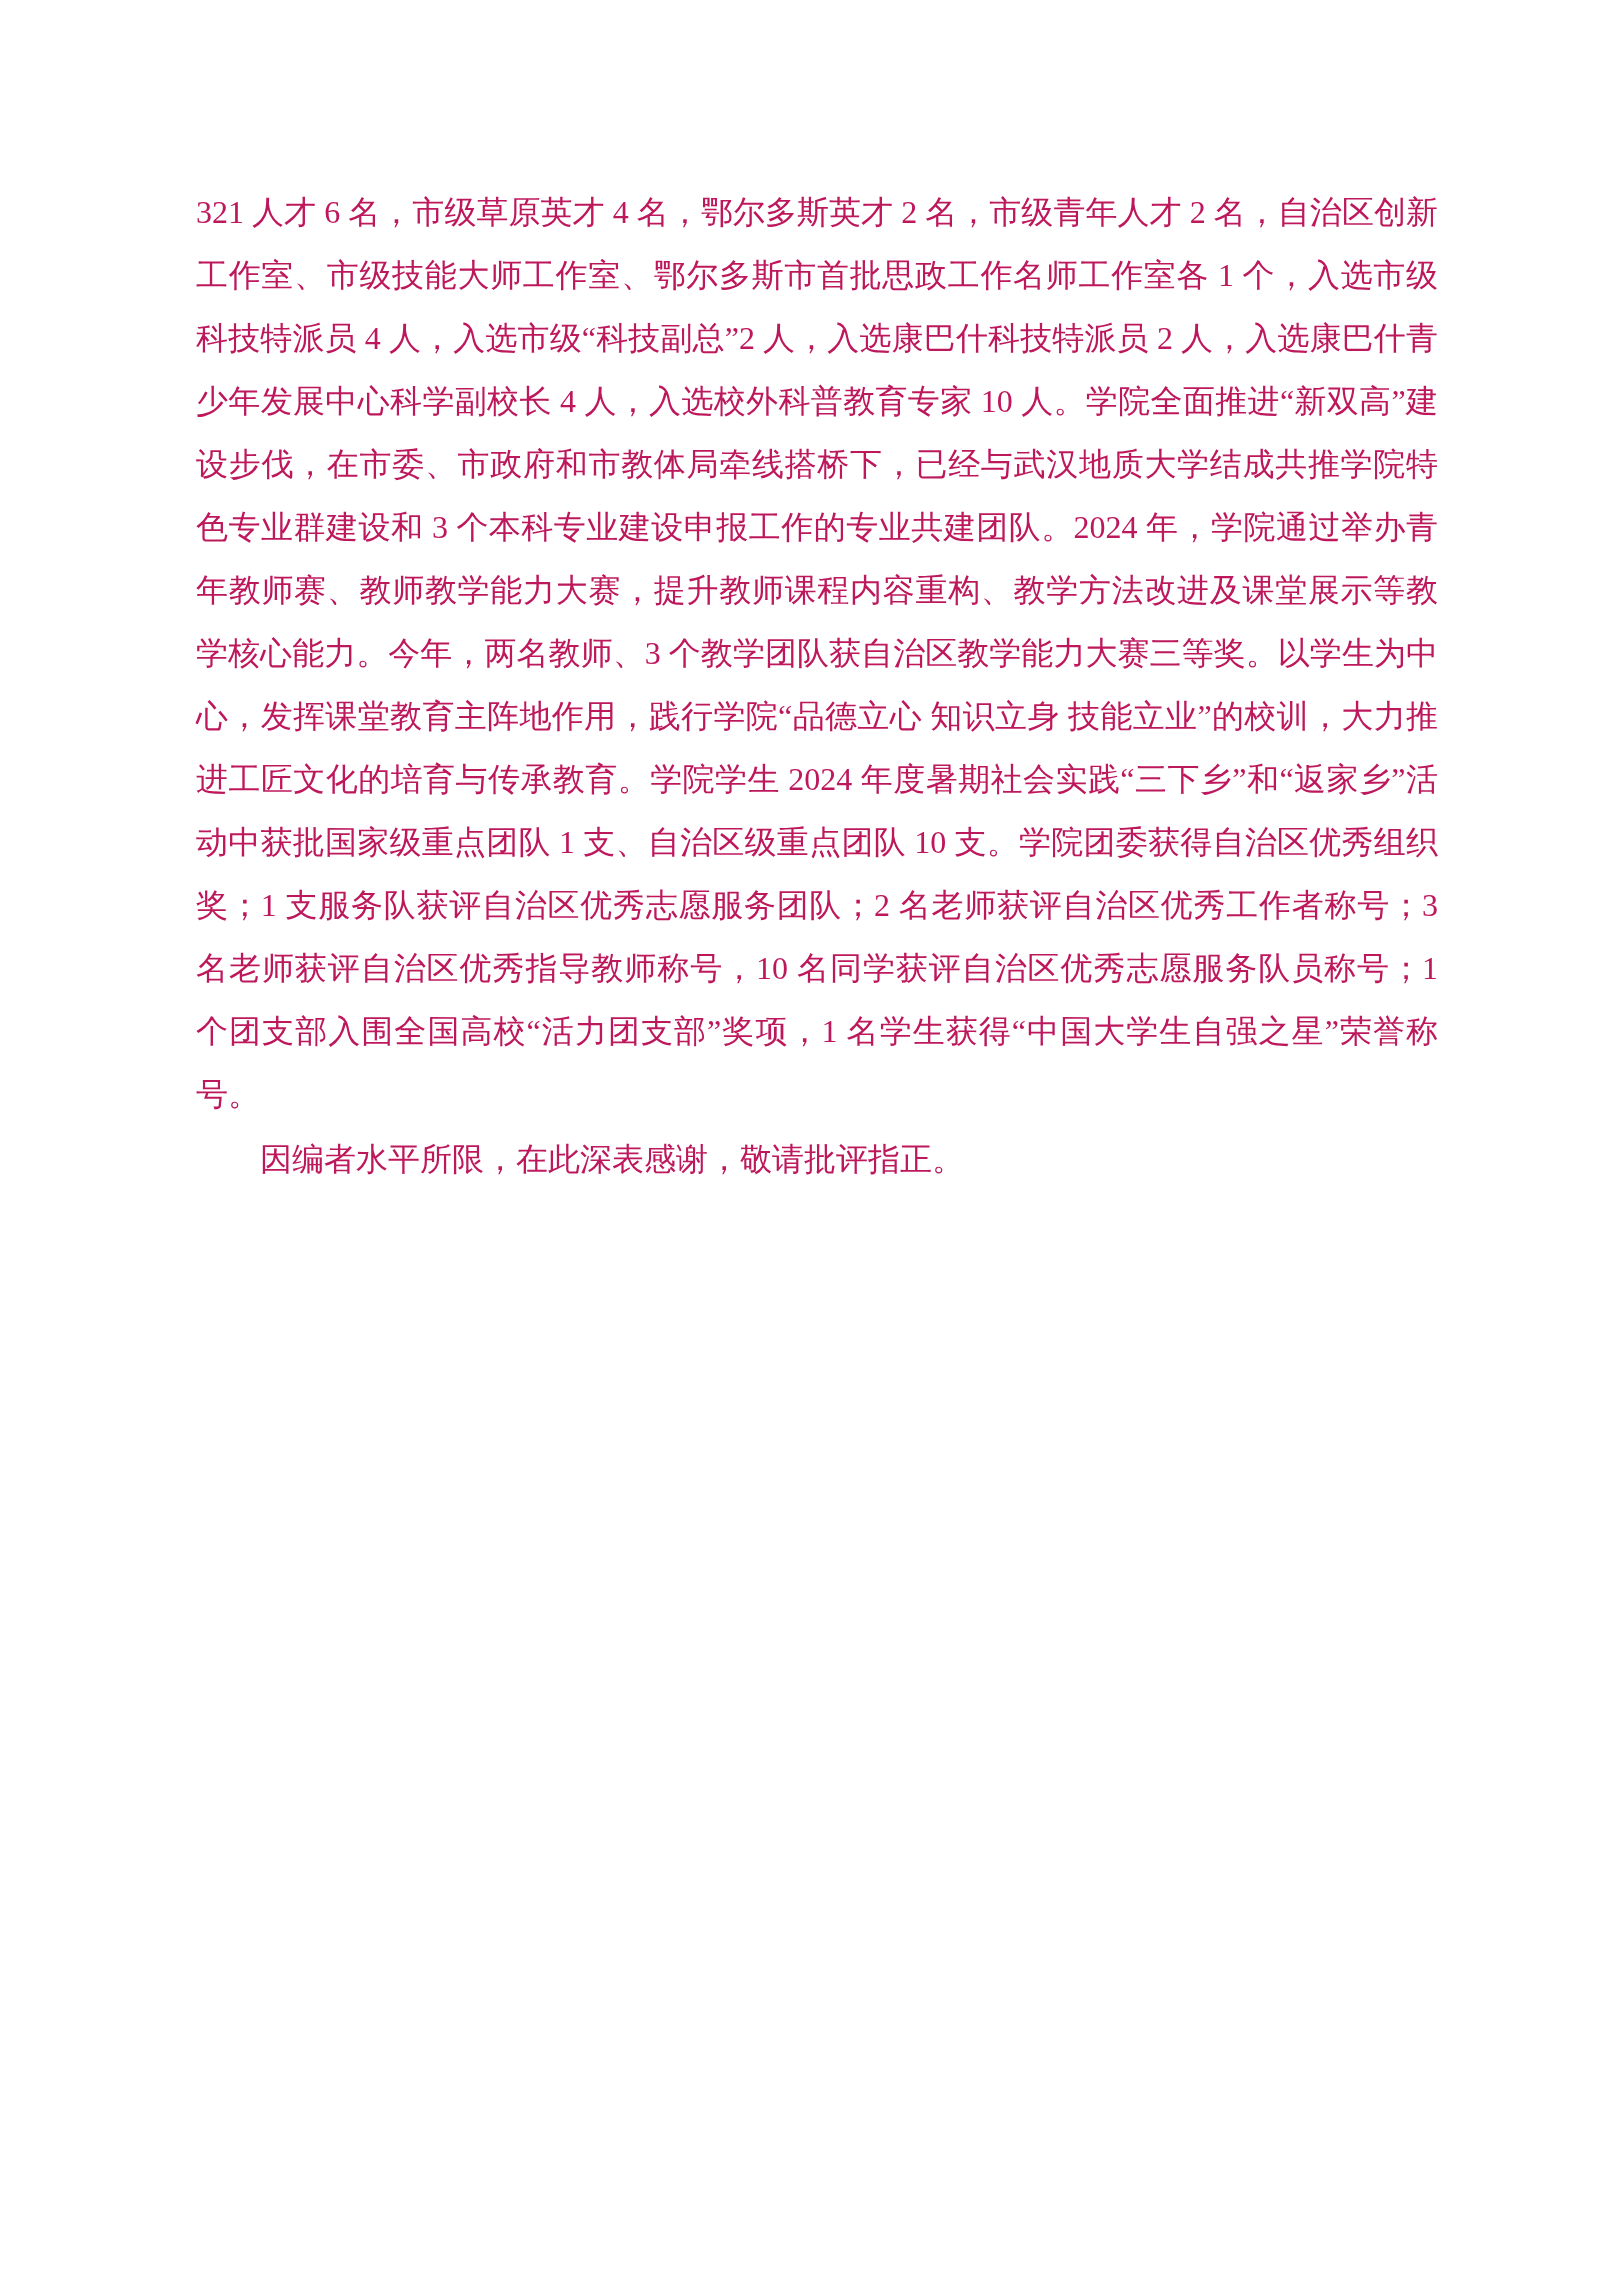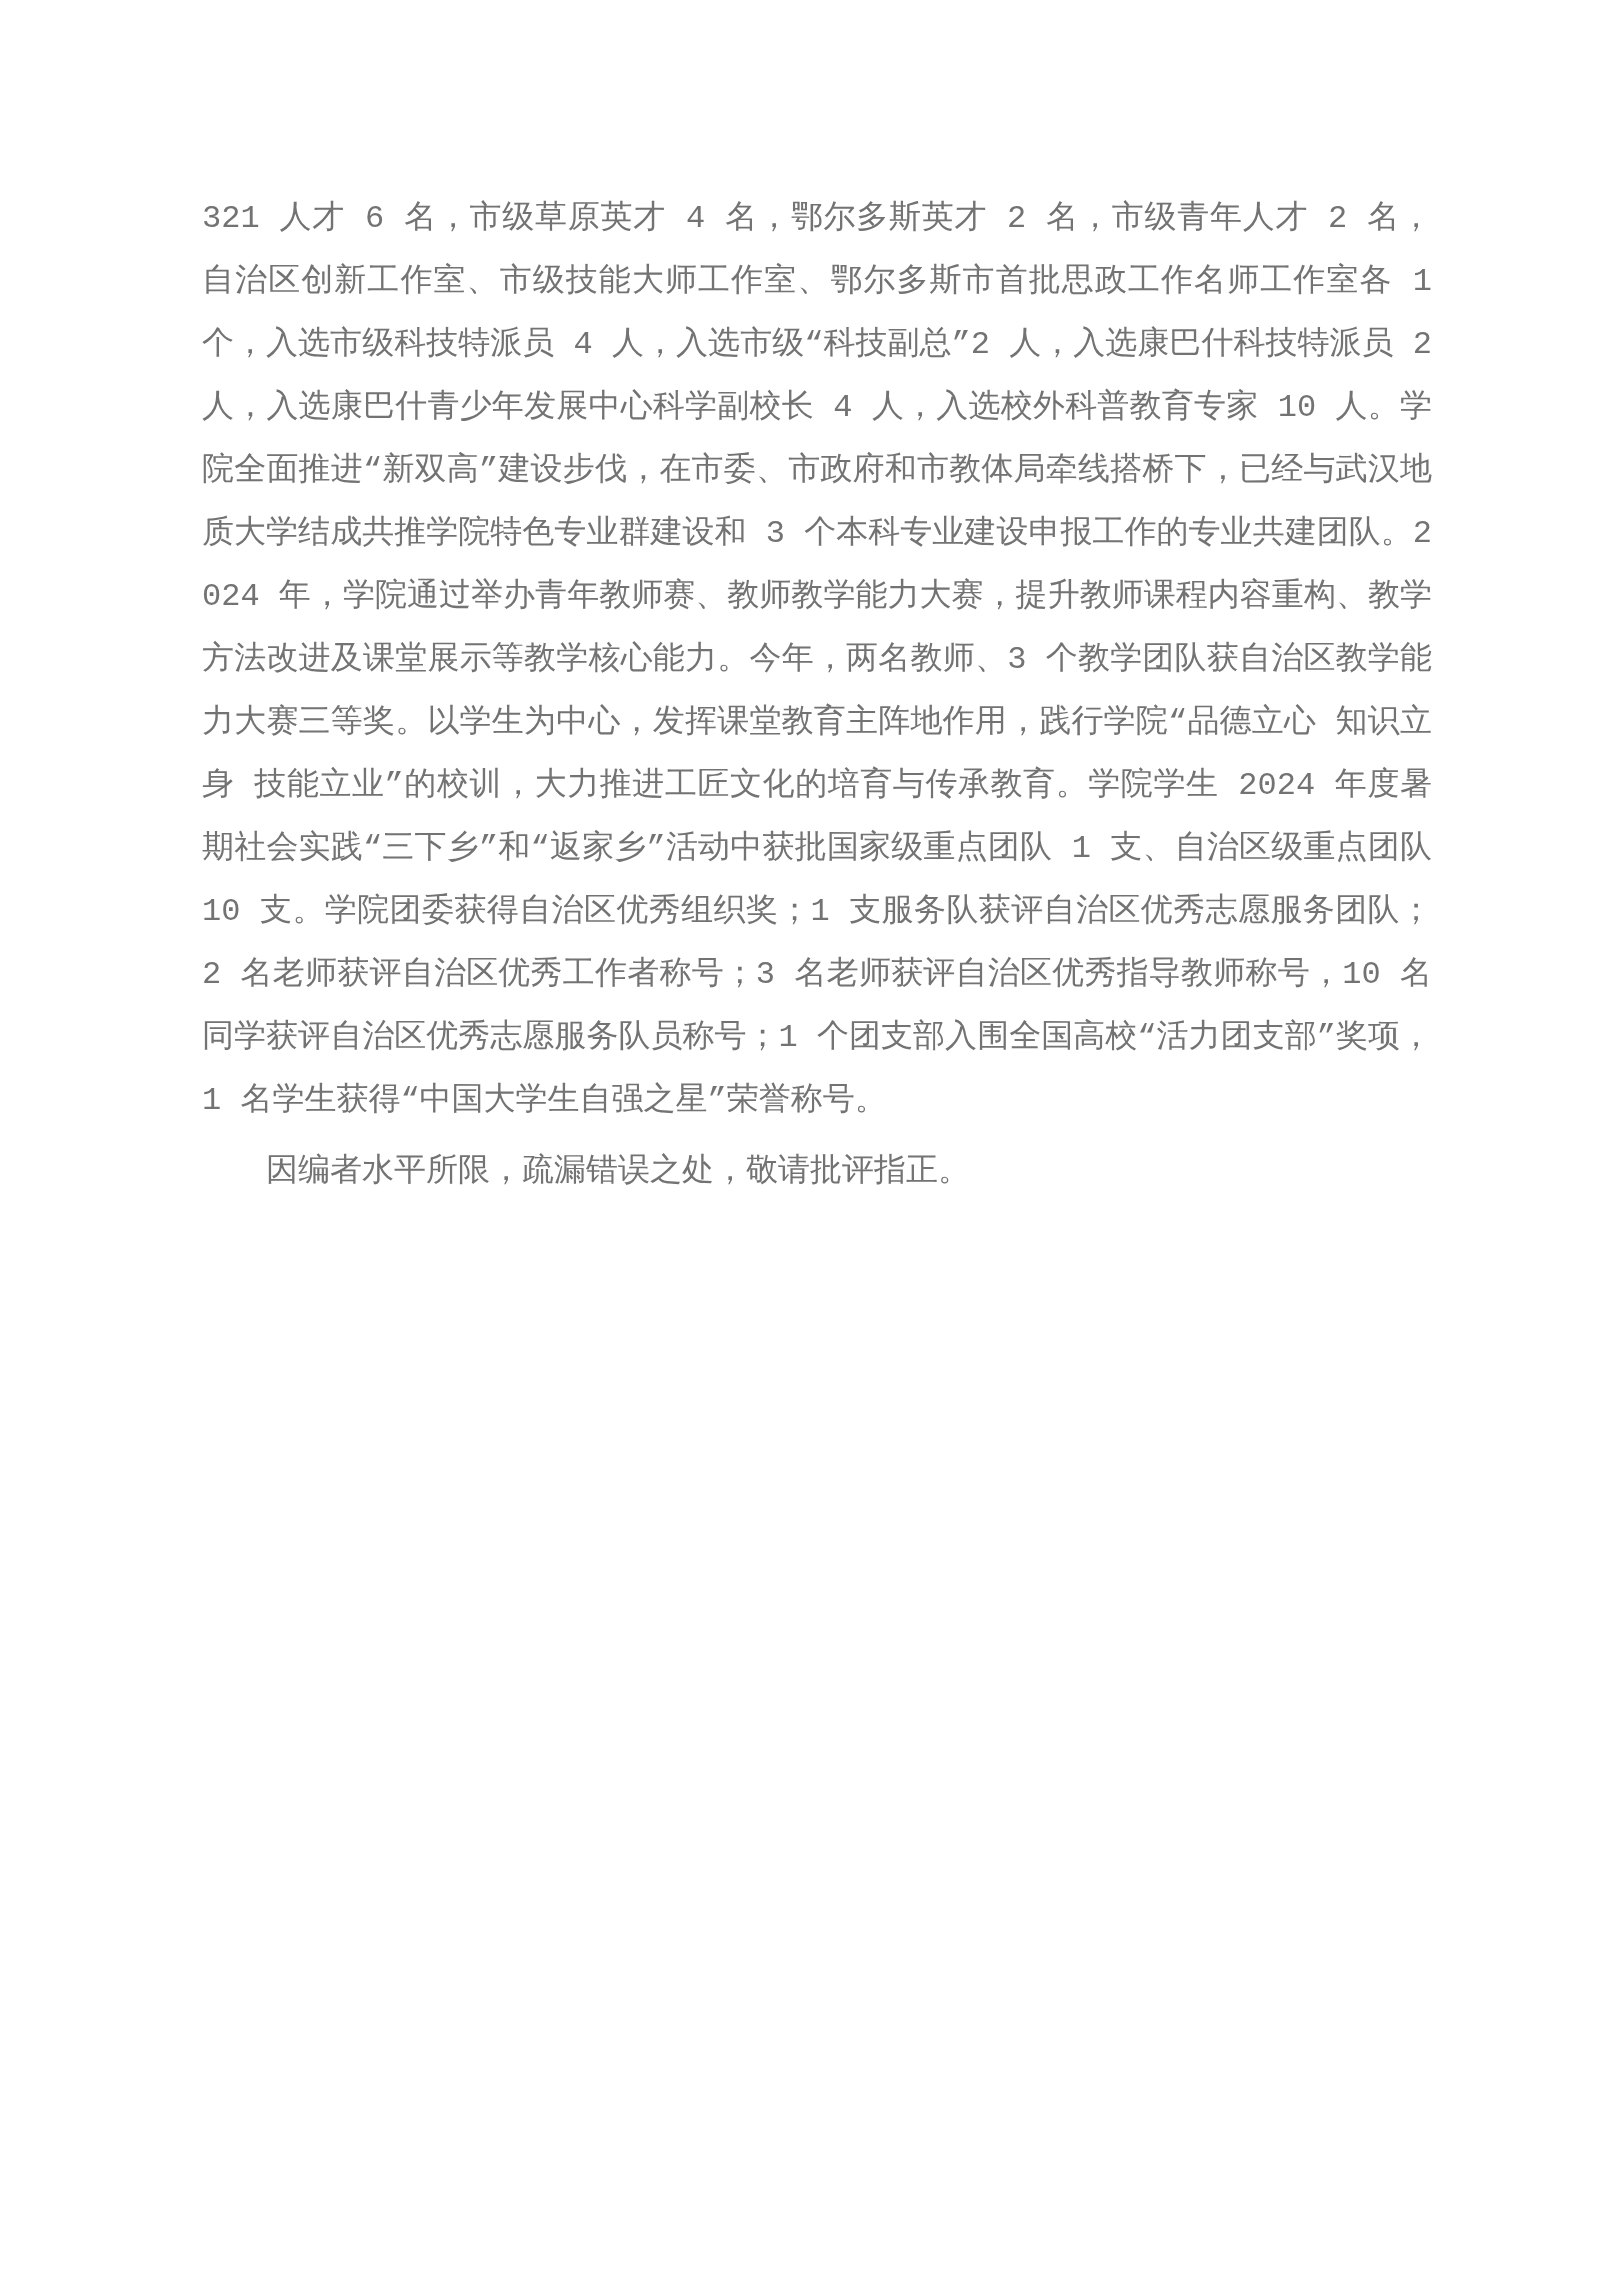--- a/index.html
+++ b/index.html
@@ -15,37 +15,37 @@
     background: #ffffff;
     overflow: hidden;
   }
   .page-body {
     position: absolute;
     left: 194px;
     top: 179px;
     width: 1246px;
   }
   .para {
-    margin: 8px;
+    margin: 2px;
     padding: 0;
-    font-family: Liberation Mono, monospace;
+    font-family: Liberation Serif, serif;
     font-size: 32px;
     line-height: 63px;
-    color: #737373;
+    color: #be185d;
     text-align: justify;
     text-justify: inter-ideograph;
     word-break: break-all;
     overflow-wrap: break-word;
   }
   .para.indent {
     text-indent: 2em;
   }
 </style>
 </head>
 <body>
 
 <div class="page">
   <div class="page-body">
     <p class="para">321 人才 6 名，市级草原英才 4 名，鄂尔多斯英才 2 名，市级青年人才 2 名，自治区创新工作室、市级技能大师工作室、鄂尔多斯市首批思政工作名师工作室各 1 个，入选市级科技特派员 4 人，入选市级“科技副总”2 人，入选康巴什科技特派员 2 人，入选康巴什青少年发展中心科学副校长 4 人，入选校外科普教育专家 10 人。学院全面推进“新双高”建设步伐，在市委、市政府和市教体局牵线搭桥下，已经与武汉地质大学结成共推学院特色专业群建设和 3 个本科专业建设申报工作的专业共建团队。2024 年，学院通过举办青年教师赛、教师教学能力大赛，提升教师课程内容重构、教学方法改进及课堂展示等教学核心能力。今年，两名教师、3 个教学团队获自治区教学能力大赛三等奖。以学生为中心，发挥课堂教育主阵地作用，践行学院“品德立心 知识立身 技能立业”的校训，大力推进工匠文化的培育与传承教育。学院学生 2024 年度暑期社会实践“三下乡”和“返家乡”活动中获批国家级重点团队 1 支、自治区级重点团队 10 支。学院团委获得自治区优秀组织奖；1 支服务队获评自治区优秀志愿服务团队；2 名老师获评自治区优秀工作者称号；3 名老师获评自治区优秀指导教师称号，10 名同学获评自治区优秀志愿服务队员称号；1 个团支部入围全国高校“活力团支部”奖项，1 名学生获得“中国大学生自强之星”荣誉称号。</p>
-    <p class="para indent">因编者水平所限，疏漏错误之处，敬请批评指正。</p>
+    <p class="para indent">因编者水平所限，在此深表感谢，敬请批评指正。</p>
   </div>
 </div>
 
 
 </body></html>

